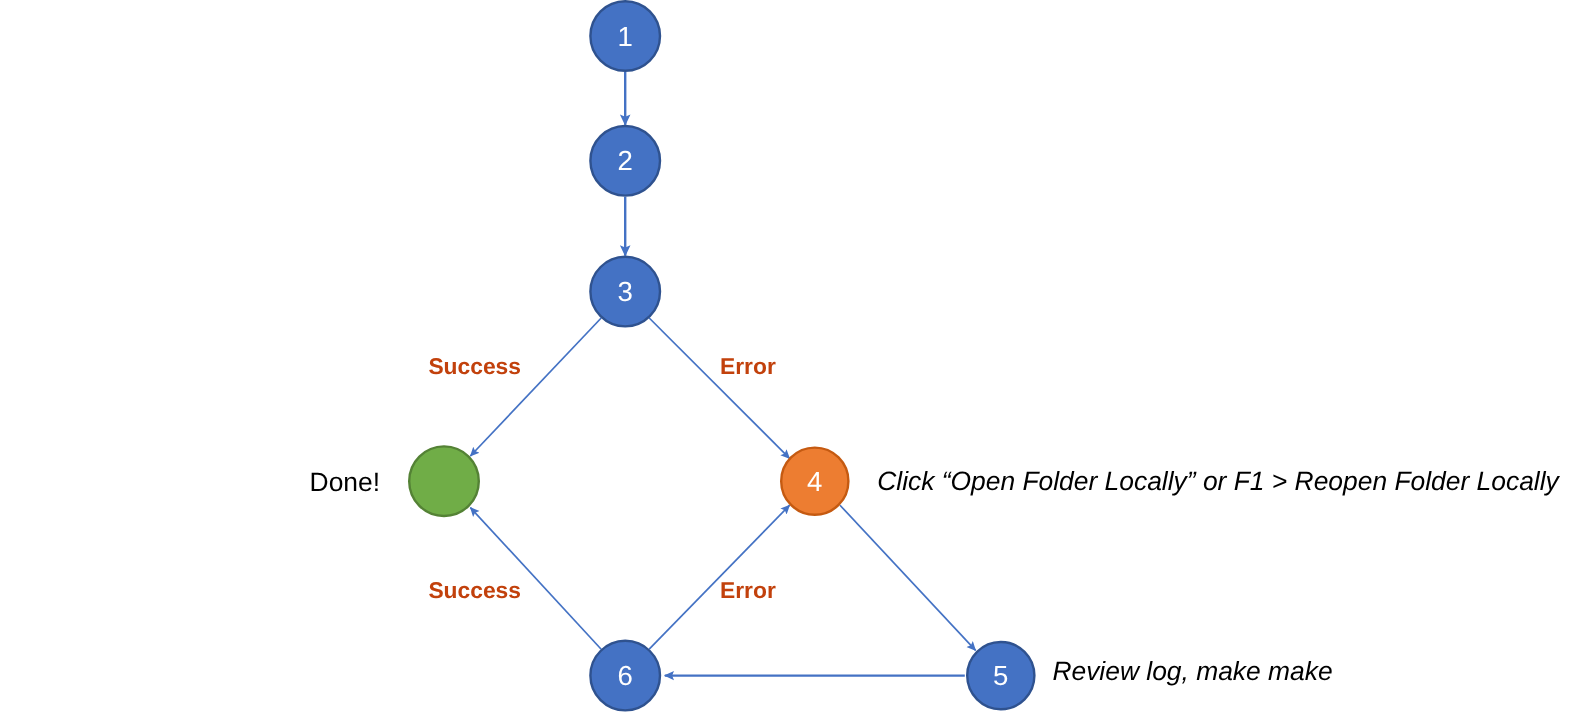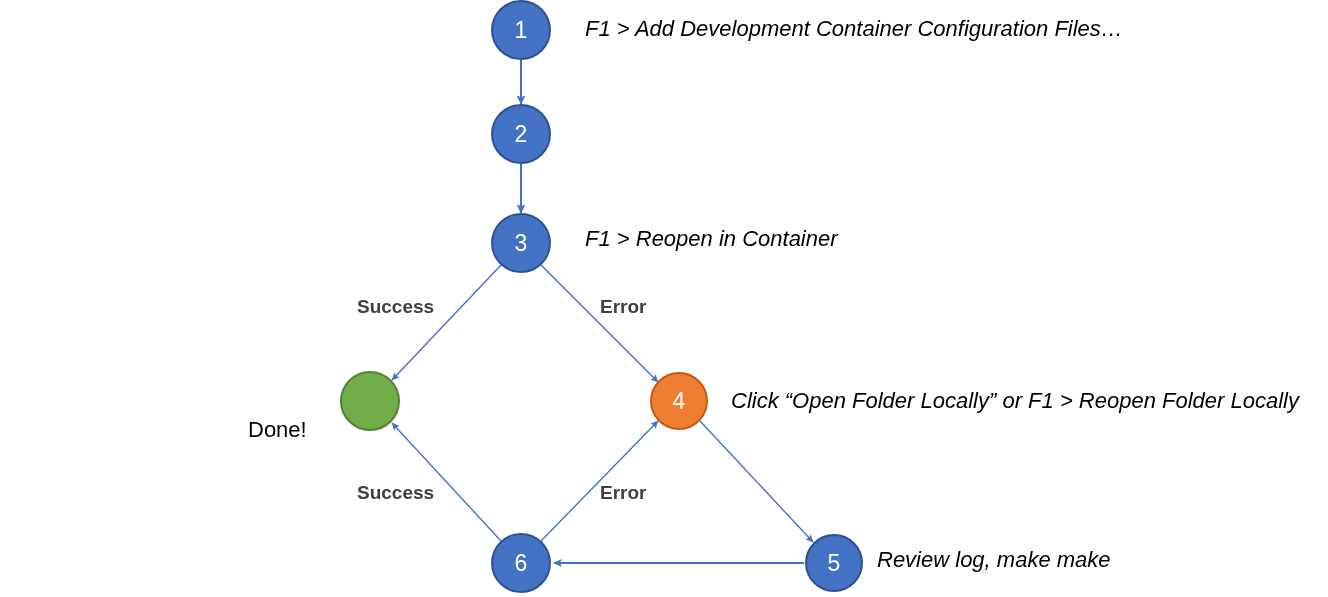--- a/index.html
+++ b/index.html
@@ -72,21 +72,21 @@
     white-space: nowrap;
     line-height: 1;
     z-index: 4;
   }
   .edge-label {
     position: absolute;
     font-family: "Liberation Sans", sans-serif;
     font-weight: bold;
     font-style: normal;
     font-size: 19px;
-    color: #404040;
+    color: #c2410c;
     white-space: nowrap;
     line-height: 1;
     z-index: 4;
   }
 </style>
 </head>
 <body>
 
 <div id="diagram-root">
 
@@ -138,31 +138,29 @@
   </div>
 
   <div class="node node-blue" style="left:491px; top:533px; width:60px; height:60px;">
     <span>6</span>
   </div>
 
   <div class="node node-green" style="left:340px; top:371px; width:60px; height:60px;">
     <span></span>
   </div>
 
-  <div class="caption" style="left:585px; top:18px;">F1 &gt; Add Development Container Configuration Files…</div>
 
 
-  <div class="caption" style="left:585px; top:228px;">F1 &gt; Reopen in Container</div>
 
   <div class="caption" style="left:731px; top:390px;">Click “Open Folder Locally” or F1 &gt; Reopen Folder Locally</div>
 
   <div class="caption" style="left:877px; top:549px;">Review log, make make</div>
 
 
-  <div class="caption-plain" style="left:248px; top:391px;margin-top:28px;">Done!</div>
+  <div class="caption-plain" style="left:258px; top:391px;">Done!</div>
 
   <div class="edge-label" style="left:357px; top:297px;">Success</div>
 
   <div class="edge-label" style="left:600px; top:297px;">Error</div>
 
   <div class="edge-label" style="left:357px; top:483px;">Success</div>
 
   <div class="edge-label" style="left:600px; top:483px;">Error</div>
 
 </div>

